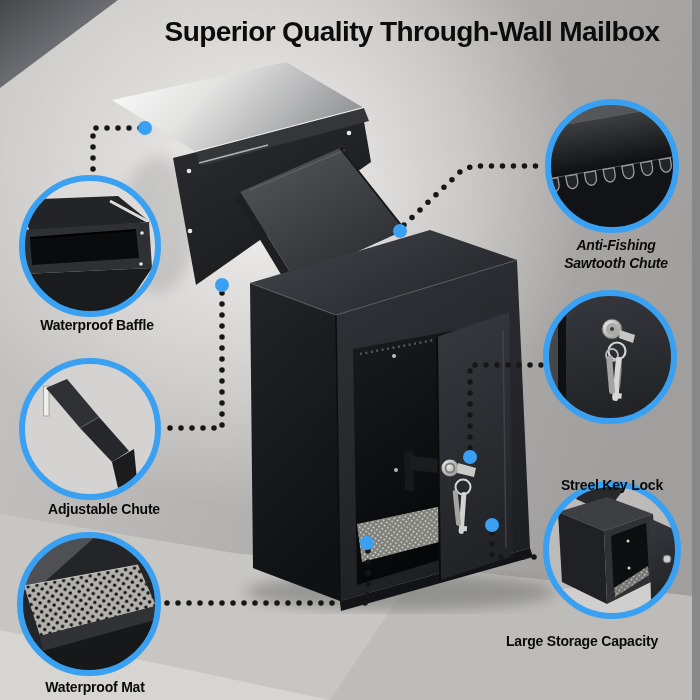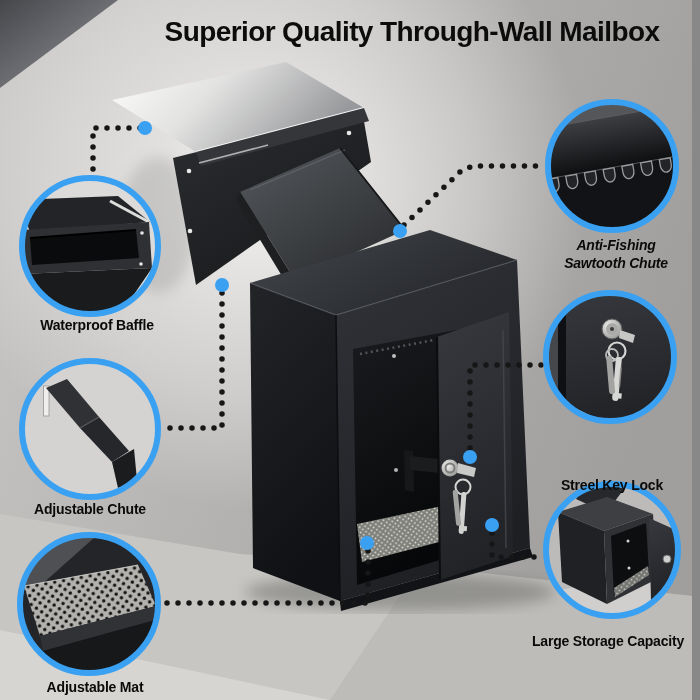--- a/index.html
+++ b/index.html
@@ -13,25 +13,25 @@
     font-weight:800;font-size:28px;letter-spacing:-0.6px;color:#0c0c0c;
     white-space:nowrap;
   }
   .callout-label{
     position:absolute;transform:translateX(-50%);
     font-weight:700;font-size:14px;letter-spacing:-0.2px;color:#0a0a0a;
     white-space:nowrap;text-align:center;
   }
   .callout-label.two-line{line-height:18px;font-style:italic;}
   #lbl-waterproof{left:97px;top:317px;}
-  #lbl-chute{left:90px;top:501px;}
+  #lbl-chute{left:104px;top:501px;}
   #lbl-mat{left:95px;top:679px;}
   #lbl-sawtooth{left:616px;top:236px;}
   #lbl-lock{left:612px;top:437px;margin-top:40px;}
-  #lbl-storage{left:608px;top:633px;}
+  #lbl-storage{left:582px;top:633px;}
 </style>
 </head>
 <body>
 
 <div class="stage">
 
 <svg width="700" height="700" viewBox="0 0 700 700">
   <defs>
     <linearGradient id="wallGrad" x1="0" y1="0" x2="1" y2="0.35">
       <stop offset="0" stop-color="#c9c8c6"></stop>
@@ -302,21 +302,21 @@
     <circle cx="612" cy="166" r="64"></circle>
     <circle cx="610" cy="357" r="64"></circle>
     <circle cx="612" cy="550" r="66"></circle>
   </g>
 </svg>
 
 <div class="title">Superior Quality Through-Wall Mailbox</div>
 
 <div class="callout-label" id="lbl-waterproof">Waterproof Baffle</div>
 <div class="callout-label" id="lbl-chute">Adjustable Chute</div>
-<div class="callout-label" id="lbl-mat">Adjustable Mat</div>
+<div class="callout-label" id="lbl-mat">Waterproof Mat</div>
 <div class="callout-label two-line" id="lbl-sawtooth">
   <div>Anti-Fishing</div>
   <div>Sawtooth Chute</div>
 </div>
 <div class="callout-label" id="lbl-lock">Streel Key Lock</div>
 <div class="callout-label" id="lbl-storage">Large Storage Capacity</div>
 
 </div>
 
 </body></html>

